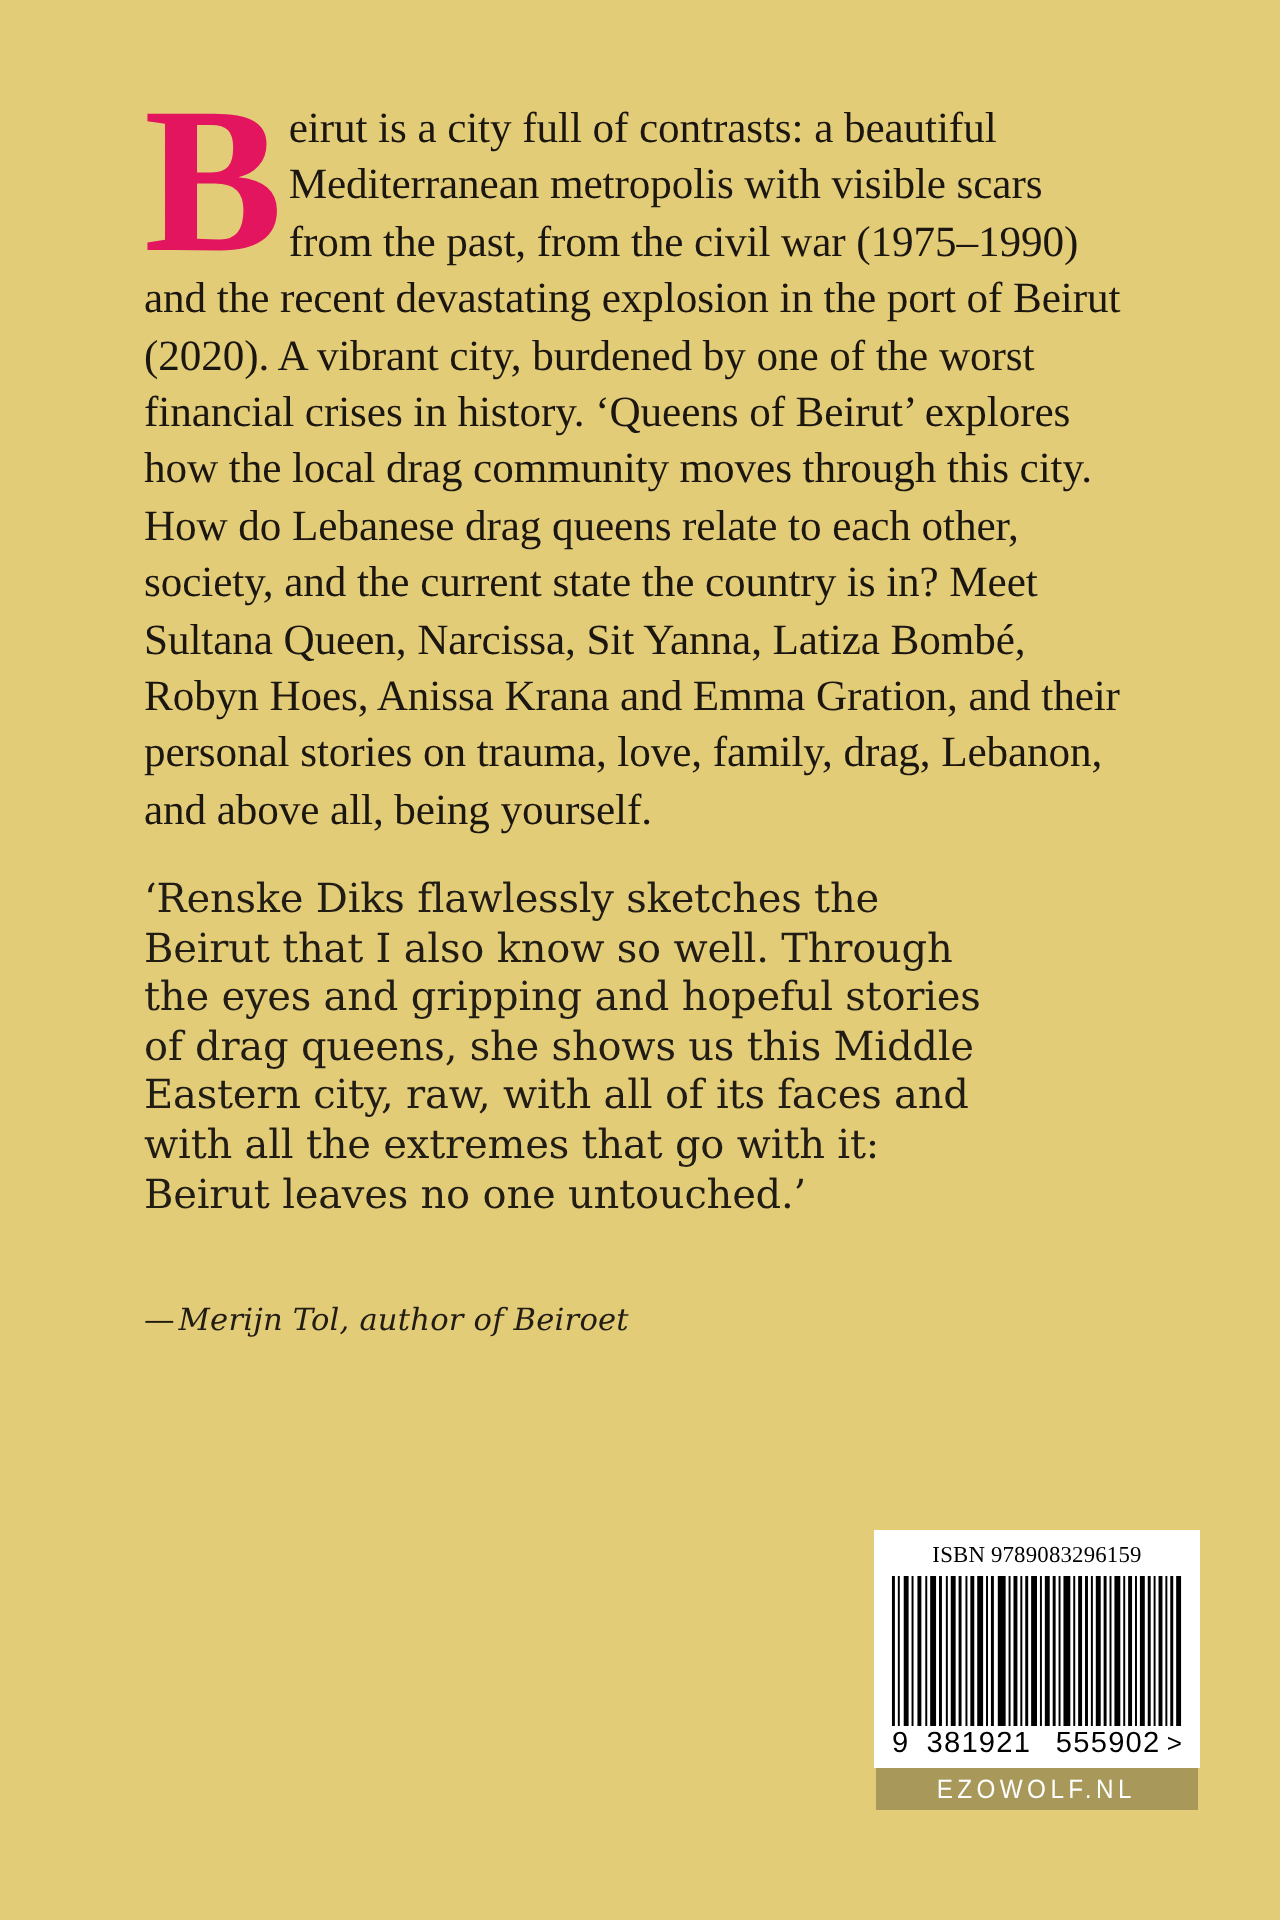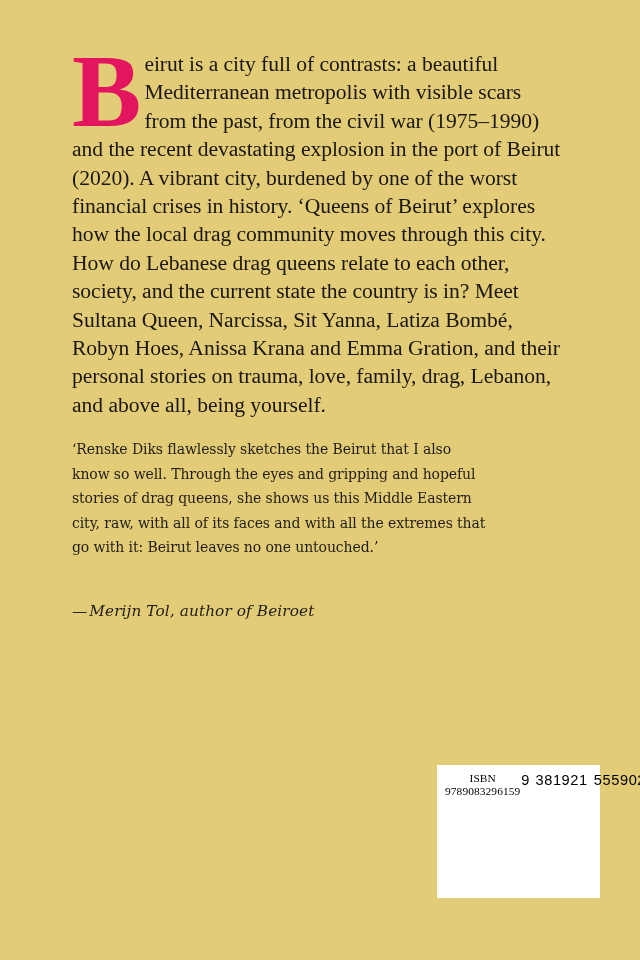--- a/index.html
+++ b/index.html
@@ -49,21 +49,21 @@
 
   
   .quote-block {
     position: absolute;
     left: 72px;
     top: 437px;
     width: 420px;
   }
   .quote-text {
     font-family: "DejaVu Serif", "Liberation Serif", serif;
-    font-size: 14px;
+    font-size: 20px;
     line-height: 24.6px;
     color: #211d15;
     letter-spacing: -0.1px;
   }
   .quote-attrib {
     margin-top: 41px;
     font-family: "DejaVu Serif", "Liberation Serif", serif;
     font-style: italic;
     font-size: 15.3px;
     line-height: 20px;
@@ -81,23 +81,23 @@
     position: absolute;
     left: 437px;
     top: 765px;
     width: 163px;
   }
   .barcode-card {
     background: #ffffff;
     padding: 7px 8px 4px 8px;
     box-sizing: border-box;
     width: 163px;
-    height: 133px;
+    height: 119px;
     display: flex;
-    flex-direction: row;
+    flex-direction: column;
   }
   .isbn-line {
     font-family: "Liberation Serif", "DejaVu Serif", serif;
     font-size: 11.4px;
     color: #000;
     text-align: center;
     letter-spacing: 0.1px;
     line-height: 13px;
     margin-bottom: 3px;
   }
@@ -206,15 +206,18 @@
           <rect x="292" y="0" width="5" height="100"></rect>
         </g>
       </svg>
       <div class="ean-row">
         <span class="grp-left">9</span>
         <span class="grp-mid">381921</span>
         <span class="grp-mid">555902</span>
         <span class="grp-right">&gt;</span>
       </div>
     </div>
+    <div class="site-bar">
+      <span>EZOWOLF.NL</span>
+    </div>
   </div>
 
 </div>
 
 </body></html>

